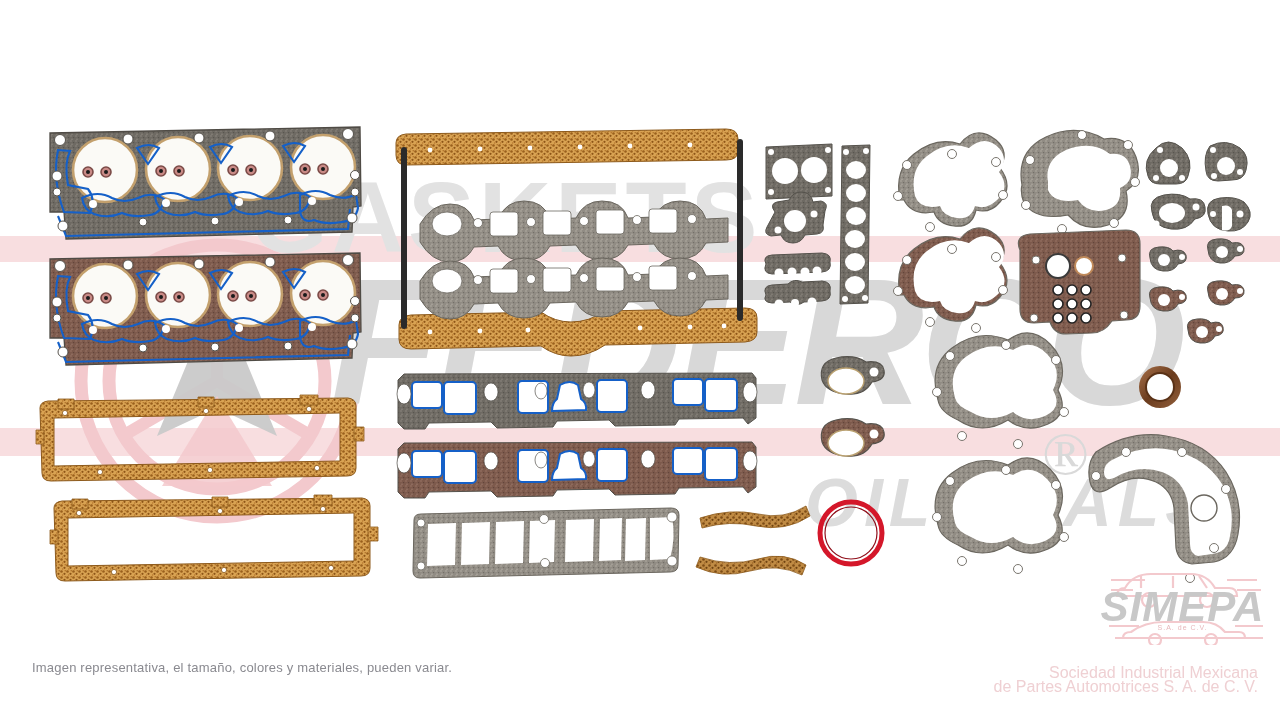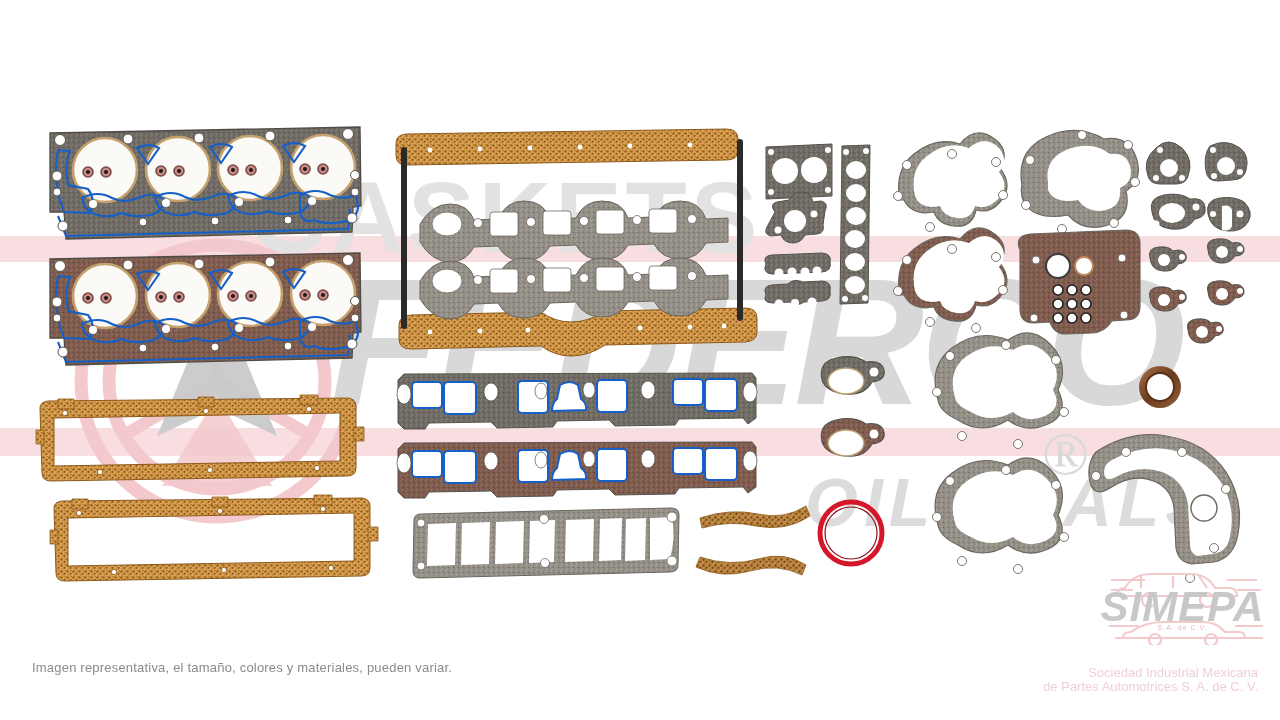--- a/index.html
+++ b/index.html
@@ -83,21 +83,21 @@
   
   #footer-note{
     position:absolute;left:32px;top:660px;
     font-size:13px;color:#8a8a90;
     letter-spacing:.2px;
     white-space:nowrap;
   }
   #company-block{
     position:absolute;right:22px;top:666px;
     text-align:right;
-    font-size:13px;color:#efd0d3;
+    font-size:16px;color:#efd0d3;
     line-height:14px;
     white-space:nowrap;
   }
 
   
   #parts{position:absolute;left:0;top:0;width:1280px;height:720px;}
 </style>
 </head>
 <body>
 

